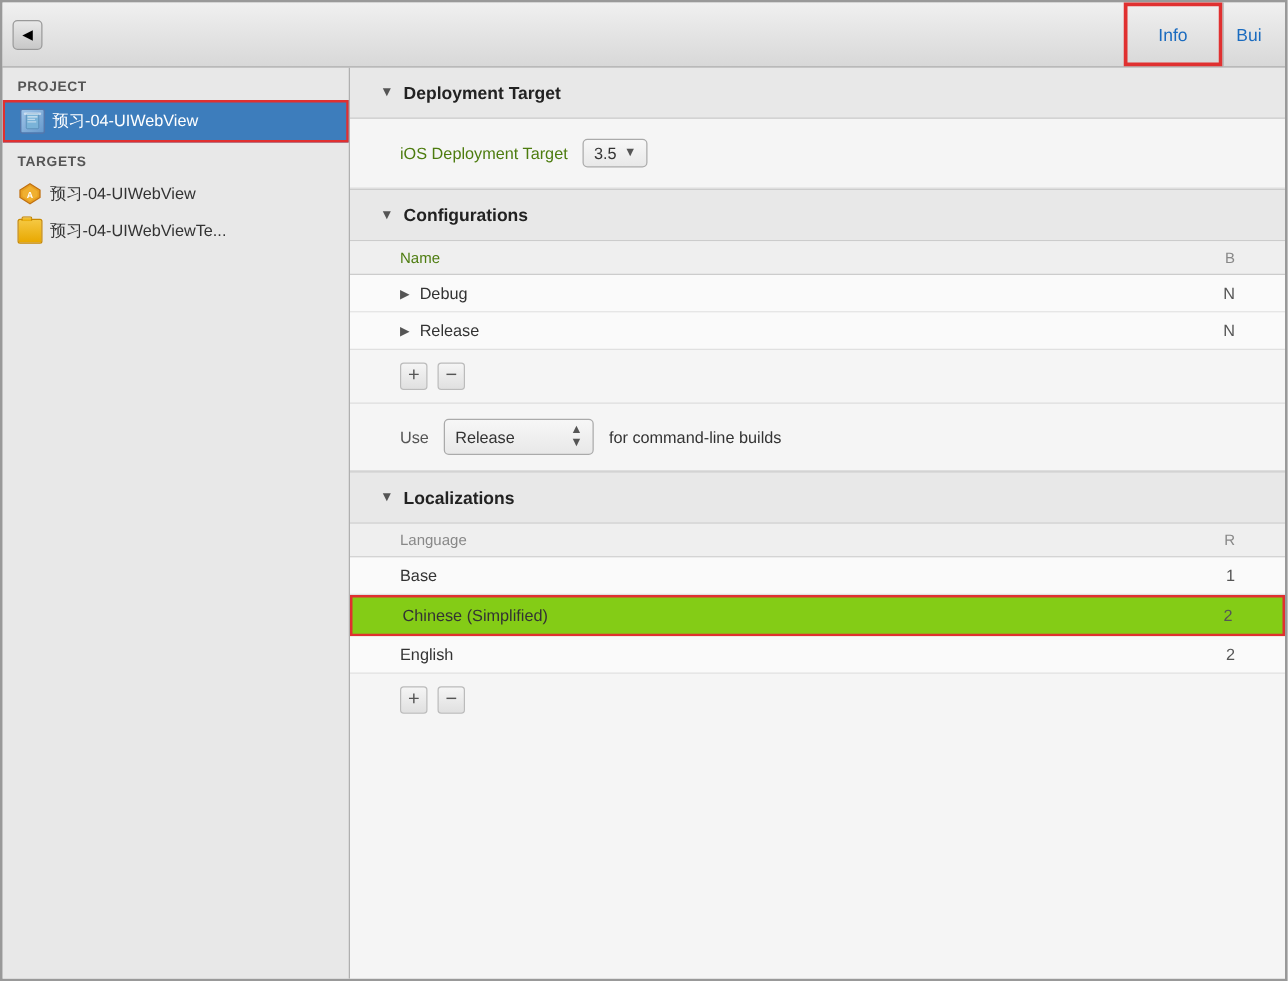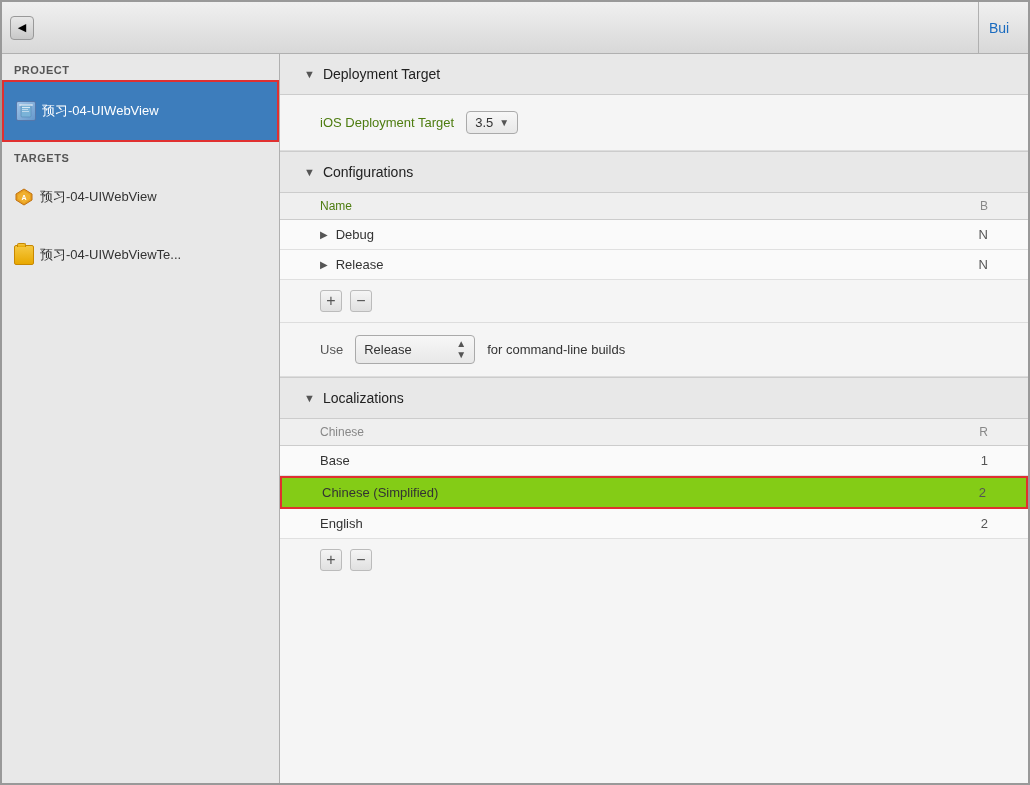--- a/index.html
+++ b/index.html
@@ -96,21 +96,21 @@
       font-weight: 700;
       color: #555;
       padding: 10px 12px 4px 12px;
       text-transform: uppercase;
       letter-spacing: 0.5px;
     }
 
     .sidebar-item {
       display: flex;
       align-items: center;
-      padding: 19px 12px;
+      padding: 5px 12px;
       cursor: pointer;
       gap: 6px;
     }
 
     .sidebar-item.selected {
       background: #3d7dbc;
       border: 2px solid #e03030;
     }
 
     .sidebar-item.selected .sidebar-item-label {
@@ -203,21 +203,21 @@
     }
 
     .section-triangle {
       color: #555;
       margin-right: 8px;
       font-size: 11px;
     }
 
     .section-title {
       font-size: 14px;
-      font-weight: 400;
+      font-weight: 700;
       color: #222;
     }
 
     
     .deployment-row {
       padding: 16px 40px;
       display: flex;
       align-items: center;
       gap: 12px;
       border-bottom: 1px solid #ddd;
@@ -434,20 +434,23 @@
     }
   </style>
 </head>
 <body>
 
 <div class="toolbar">
   <div class="toolbar-back-btn">
     <span>◀</span>
   </div>
   <div class="toolbar-tabs">
+    <div class="toolbar-tab toolbar-tab-info">
+      <span>Info</span>
+    </div>
     <div class="toolbar-tab toolbar-tab-bui">
       <span>Bui</span>
     </div>
   </div>
 </div>
 
 <div class="main-layout">
 
   <div class="sidebar">
 
@@ -541,21 +544,21 @@
       <span class="use-desc">for command-line builds</span>
     </div>
 
     <div class="section-header">
       <span class="section-triangle">▼</span>
       <span class="section-title">Localizations</span>
     </div>
 
     <div class="loc-table">
       <div class="loc-header-row">
-        <span class="loc-col-lang">Chinese</span>
+        <span class="loc-col-lang">Language</span>
         <span class="loc-col-r">R</span>
       </div>
 
       <div class="loc-data-row">
         <span class="loc-lang-name">Base</span>
         <span class="loc-count">1</span>
       </div>
 
       <div class="loc-data-row highlighted">
         <span class="loc-lang-name">Chinese (Simplified)</span>

